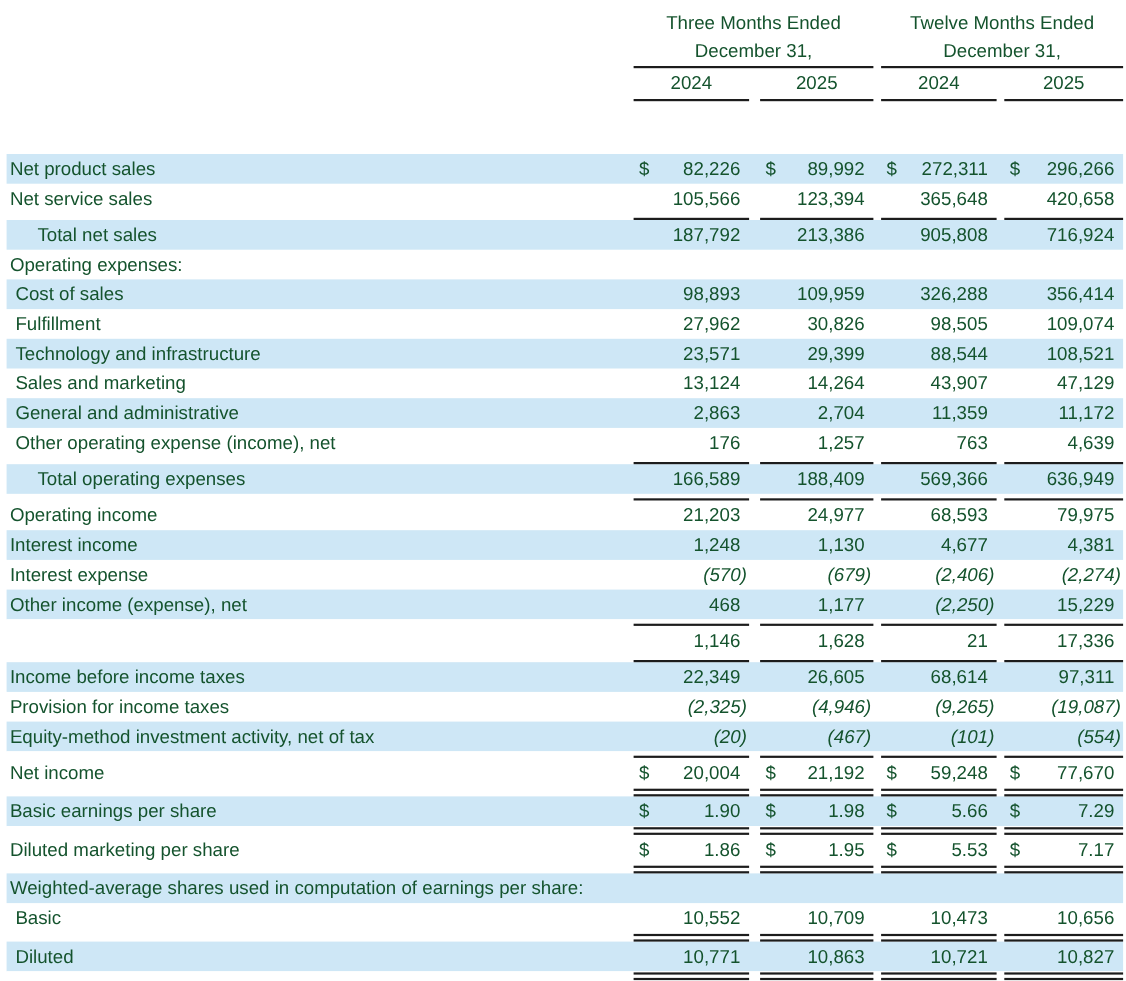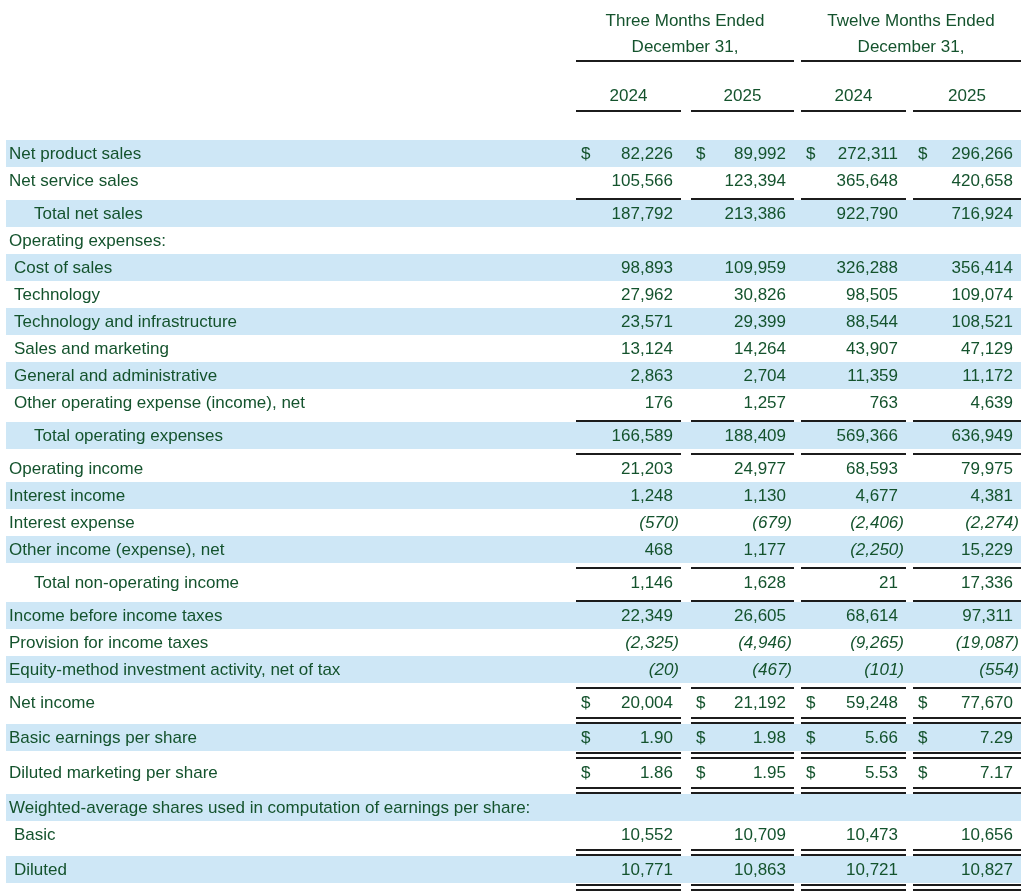--- a/index.html
+++ b/index.html
@@ -35,21 +35,21 @@
   .rule.single{height:4px;border-bottom:2px solid #1c1c1c;}
   .rule.double{height:7px;box-sizing:border-box;margin-top:1px;
     border-top:2px solid #1c1c1c;border-bottom:2px solid #1c1c1c;}
   
   .header{padding-top:4px;}
   .hrowA{height:58px;line-height:26px;}
   .hgroup{border-bottom:2px solid #1c1c1c;text-align:center;padding-top:4px;box-sizing:border-box;}
   .g1{grid-column:2 / span 3;}
   .g2{grid-column:6 / span 3;}
   .hrowB{height:30px;line-height:27px;margin-bottom:48px;}
-  .hyear{border-bottom:2px solid #1c1c1c;text-align:center;box-sizing:border-box;height:30px;margin-top:20px;}
+  .hyear{border-bottom:2px solid #1c1c1c;text-align:center;box-sizing:border-box;height:30px;}
 </style>
 </head>
 <body>
 
 <div class="page">
   <div class="table">
 
     <div class="header">
       <div class="trow hrowA">
         <div class="hgroup g1">
@@ -112,21 +112,21 @@
         </div>
         <div class="trow hl">
           <div class="lbl ind2">Total net sales</div>
           <div class="val col0">
             <span class="num">187,792</span>
           </div>
           <div class="val col1">
             <span class="num">213,386</span>
           </div>
           <div class="val col2">
-            <span class="num">922,790</span>
+            <span class="num">905,808</span>
           </div>
           <div class="val col3">
             <span class="num">716,924</span>
           </div>
         </div>
         <div class="trow">
           <div class="lbl ind0">Operating expenses:</div>
           <div class="val col0">
             <span class="num"></span>
           </div>
@@ -149,21 +149,21 @@
             <span class="num">109,959</span>
           </div>
           <div class="val col2">
             <span class="num">326,288</span>
           </div>
           <div class="val col3">
             <span class="num">356,414</span>
           </div>
         </div>
         <div class="trow">
-          <div class="lbl ind1">Technology</div>
+          <div class="lbl ind1">Fulfillment</div>
           <div class="val col0">
             <span class="num">27,962</span>
           </div>
           <div class="val col1">
             <span class="num">30,826</span>
           </div>
           <div class="val col2">
             <span class="num">98,505</span>
           </div>
           <div class="val col3">
@@ -317,21 +317,20 @@
             <span class="num">15,229</span>
           </div>
         </div>
         <div class="trow spacer s">
           <div class="rule single col0"></div>
           <div class="rule single col1"></div>
           <div class="rule single col2"></div>
           <div class="rule single col3"></div>
         </div>
         <div class="trow">
-          <div class="lbl ind2">Total non-operating income</div>
           <div class="val col0">
             <span class="num">1,146</span>
           </div>
           <div class="val col1">
             <span class="num">1,628</span>
           </div>
           <div class="val col2">
             <span class="num">21</span>
           </div>
           <div class="val col3">

